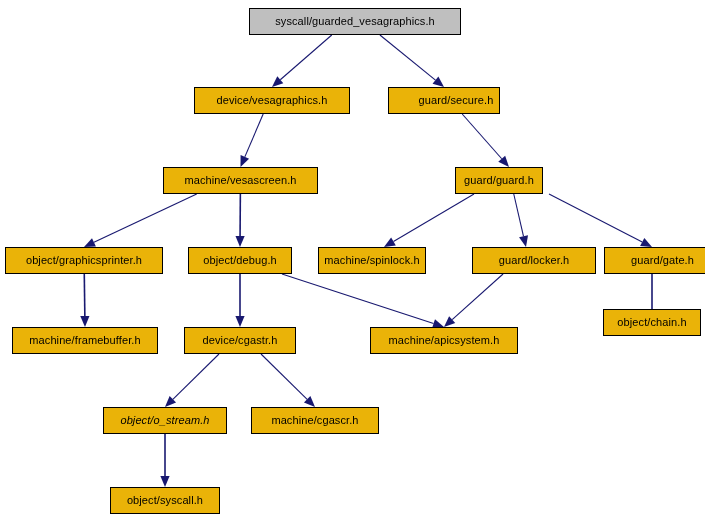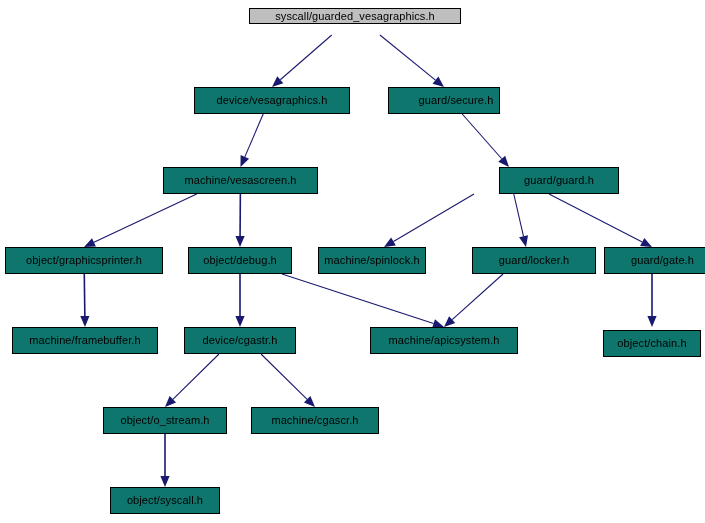--- a/index.html
+++ b/index.html
@@ -20,21 +20,21 @@
     left: 0;
     top: 0;
     width: 705px;
     height: 523px;
     pointer-events: none;
   }
   .node {
     position: absolute;
     box-sizing: border-box;
     border: 1px solid #000000;
-    background: #0f766e;
+    background: #eab308;
     color: #000000;
     font-size: 11px;
     line-height: 1;
     display: flex;
     align-items: center;
     justify-content: center;
     white-space: nowrap;
     letter-spacing: 0.1px;
   }
   .node.root {
@@ -75,31 +75,31 @@
       <line x1="652.00" y1="274.00" x2="652.00" y2="316.00" stroke="#191970" stroke-width="1.6"></line>
       <polygon points="652.00,327.00 647.40,316.00 656.60,316.00" fill="#191970"></polygon>
       <line x1="219.00" y1="354.00" x2="172.85" y2="399.29" stroke="#191970" stroke-width="1.1"></line>
       <polygon points="165.00,407.00 169.63,396.01 176.07,402.58" fill="#191970"></polygon>
       <line x1="261.00" y1="354.00" x2="307.15" y2="399.29" stroke="#191970" stroke-width="1.1"></line>
       <polygon points="315.00,407.00 303.93,402.58 310.37,396.01" fill="#191970"></polygon>
       <line x1="165.00" y1="434.00" x2="165.00" y2="476.00" stroke="#191970" stroke-width="1.6"></line>
       <polygon points="165.00,487.00 160.40,476.00 169.60,476.00" fill="#191970"></polygon>
     </svg>
   <div id="node-layer">
-      <div class="node root" style="left: 249px; top: 8px; width: 212px; height: 16px;">syscall/guarded_vesagraphics.h</div>
+      <div class="node root" style="left: 249px; top: 8px; width: 212px; height: 27px;">syscall/guarded_vesagraphics.h</div>
       <div class="node" style="left: 194px; top: 87px; width: 156px; height: 27px;">device/vesagraphics.h</div>
       <div class="node" style="left: 388px; top: 87px; width: 112px; height: 27px; padding-left: 24px;">guard/secure.h</div>
       <div class="node" style="left: 163px; top: 167px; width: 155px; height: 27px;">machine/vesascreen.h</div>
-      <div class="node" style="left: 455px; top: 167px; width: 120px; height: 27px; margin-left: 44px;">guard/guard.h</div>
+      <div class="node" style="left: 455px; top: 167px; width: 88px; height: 27px;">guard/guard.h</div>
       <div class="node" style="left: 5px; top: 247px; width: 158px; height: 27px;">object/graphicsprinter.h</div>
       <div class="node" style="left: 188px; top: 247px; width: 104px; height: 27px;">object/debug.h</div>
       <div class="node" style="left: 318px; top: 247px; width: 108px; height: 27px;">machine/spinlock.h</div>
       <div class="node" style="left: 472px; top: 247px; width: 124px; height: 27px;">guard/locker.h</div>
       <div class="node" style="left: 604px; top: 247px; width: 117px; height: 27px;">guard/gate.h</div>
       <div class="node" style="left: 12px; top: 327px; width: 146px; height: 27px;">machine/framebuffer.h</div>
       <div class="node" style="left: 184px; top: 327px; width: 112px; height: 27px;">device/cgastr.h</div>
       <div class="node" style="left: 370px; top: 327px; width: 148px; height: 27px;">machine/apicsystem.h</div>
-      <div class="node" style="left: 603px; top: 330px; width: 98px; height: 27px;">object/chain.h</div>
-      <div class="node" style="left: 103px; top: 407px; width: 124px; height: 27px;">object/o_stream.h</div>
+      <div class="node" style="left: 603px; top: 309px; width: 98px; height: 27px;">object/chain.h</div>
+      <div class="node" style="left: 103px; top: 407px; width: 124px; height: 27px; font-style: italic;">object/o_stream.h</div>
       <div class="node" style="left: 251px; top: 407px; width: 128px; height: 27px;">machine/cgascr.h</div>
       <div class="node" style="left: 110px; top: 487px; width: 110px; height: 27px;">object/syscall.h</div>
     </div>
 </div>
 
 </body></html>

